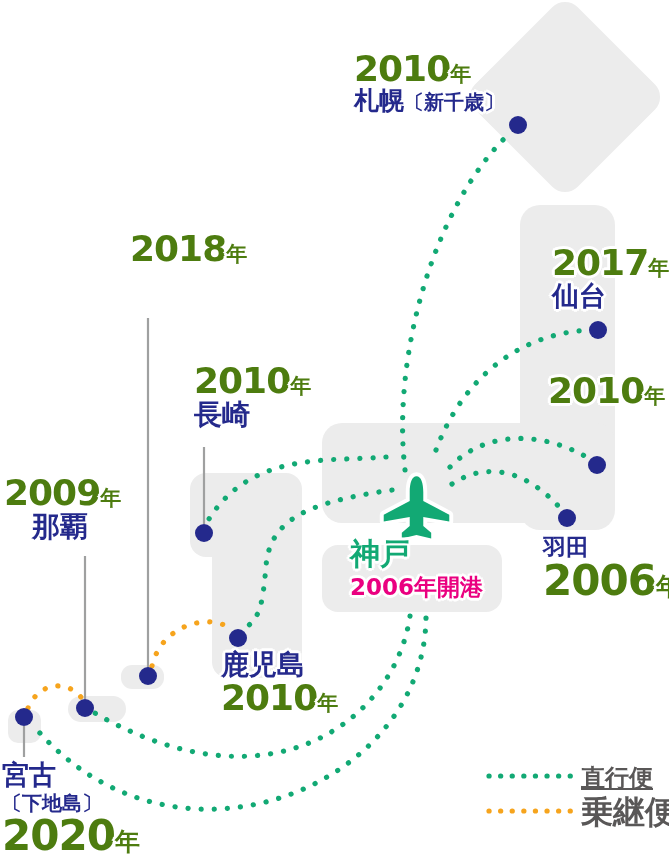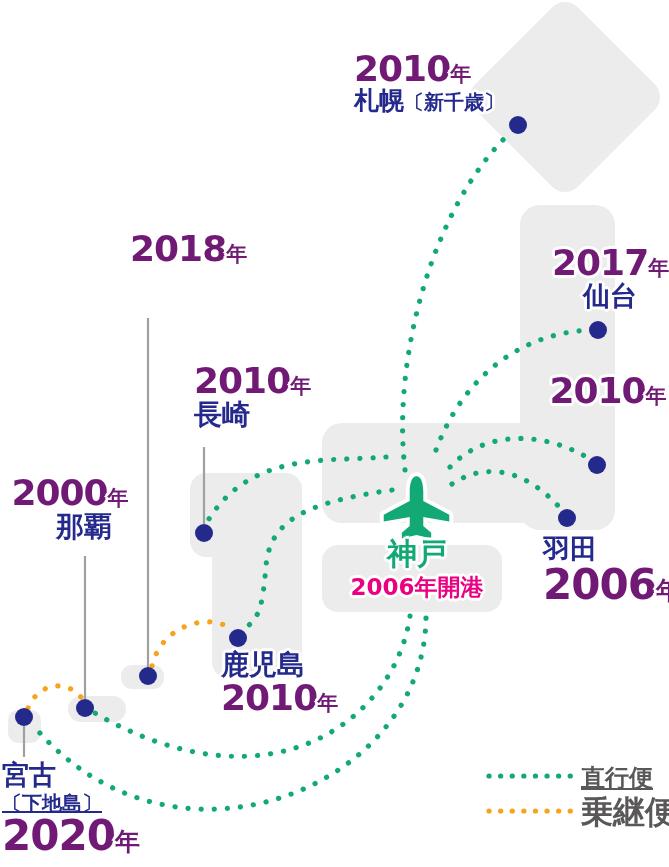--- a/index.html
+++ b/index.html
@@ -7,50 +7,50 @@
     position:relative; width:669px; height:867px; overflow:hidden;
     background:#ffffff;
     font-family:"DejaVu Sans","Liberation Sans",sans-serif;
     font-weight:bold;
   }
   #mapsvg { position:absolute; left:0; top:0; }
   .label { position:absolute; white-space:nowrap; line-height:1.05; }
   .halo  { text-shadow:
       -2px -2px 0 #fff, 2px -2px 0 #fff, -2px 2px 0 #fff, 2px 2px 0 #fff,
       0 -3px 0 #fff, 0 3px 0 #fff, -3px 0 0 #fff, 3px 0 0 #fff; }
-  .pink   { color:#701a75; }
+  .pink   { color:#4d7c0f; }
   .navy   { color:#24298C; }
   .green  { color:#12A974; }
   .magenta{ color:#EA0080; }
   .grayt  { color:#595757; }
   .yr     { font-size:36px; letter-spacing:-1px; }
   .suf    { font-size:21px; }
   .yr-big { font-size:42px; letter-spacing:-1px; }
   .suf-big{ font-size:25px; }
   .city   { font-size:28px; }
   .city-sub { font-size:20px; }
-  .ctr    { text-align:center; }
+  .ctr    { }
 
   #dest-sapporo   { left:354px; top:50px; }
   #dest-sapporo .city { font-size:25px; }
   #dest-sendai    { left:552px; top:244px; width:116px; }
   #dest-sendai .city { font-size:27px;margin-top:40px; }
   #dest-ibaraki   { left:548px; top:372px; width:120px; }
   #dest-ibaraki .city { font-size:27px; }
   #dest-haneda    { left:543px; top:535px; }
-  #dest-haneda .city { font-size:27px; }
+  #dest-haneda .city { font-size:23px; }
   #dest-amami     { left:130px; top:230px; }
   #dest-amami .city { font-size:29px; }
   #dest-nagasaki  { left:194px; top:362px; }
   #dest-naha      { left:4px;  top:474px; width:132px; }
   #dest-naha .city { margin-left:28px; }
   #dest-kagoshima { left:221px; top:650px; }
   #dest-miyako    { left:2px;  top:761px; }
   #dest-miyako .city { font-size:27px; }
-  #dest-miyako .city-sub { display:block; margin-top:4px;text-decoration:underline; }
+  #dest-miyako .city-sub { display:block; margin-top:4px; }
   #kobe-label     { left:350px; top:538px; width:134px; }
   #kobe-label .kobe-name { font-size:30px; }
   #kobe-label .kobe-note { font-size:23px; margin-top:5px; }
   #legend-direct-label     { left:581px; top:766px; font-size:24px;text-decoration:underline; }
   #legend-connecting-label { left:581px; top:796px; font-size:32px;text-align:center; }
 </style>
 </head>
 <body>
 
 <div id="stage">
@@ -135,21 +135,21 @@
   <div class="label" id="dest-amami">
     <div class="pink halo"><span class="yr">2018</span><span class="suf">年</span></div>
   </div>
 
   <div class="label" id="dest-nagasaki">
     <div class="pink halo"><span class="yr">2010</span><span class="suf">年</span></div>
     <div class="navy halo"><span class="city">長崎</span></div>
   </div>
 
   <div class="label ctr" id="dest-naha">
-    <div class="pink halo"><span class="yr">2000</span><span class="suf">年</span></div>
+    <div class="pink halo"><span class="yr">2009</span><span class="suf">年</span></div>
     <div class="navy halo"><span class="city">那覇</span></div>
   </div>
 
   <div class="label" id="dest-kagoshima">
     <div class="navy halo"><span class="city">鹿児島</span></div>
     <div class="pink halo"><span class="yr">2010</span><span class="suf">年</span></div>
   </div>
 
   <div class="label" id="dest-miyako">
     <div class="navy halo"><span class="city">宮古</span><span class="city-sub">〔下地島〕</span></div>

